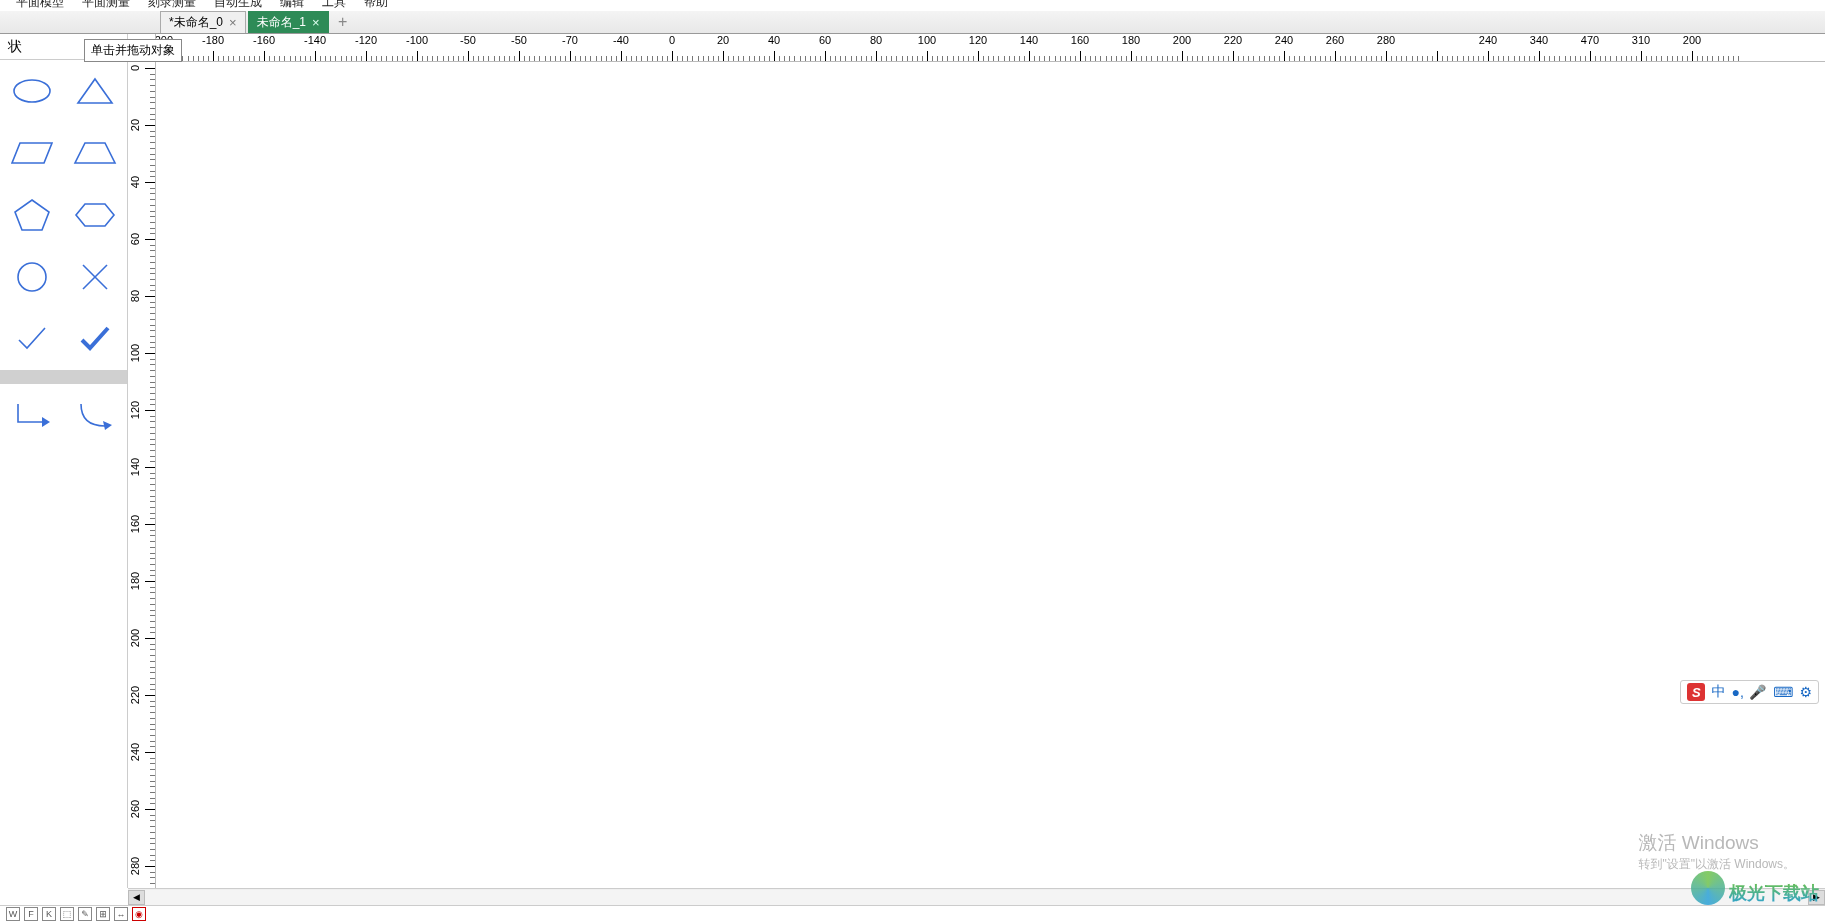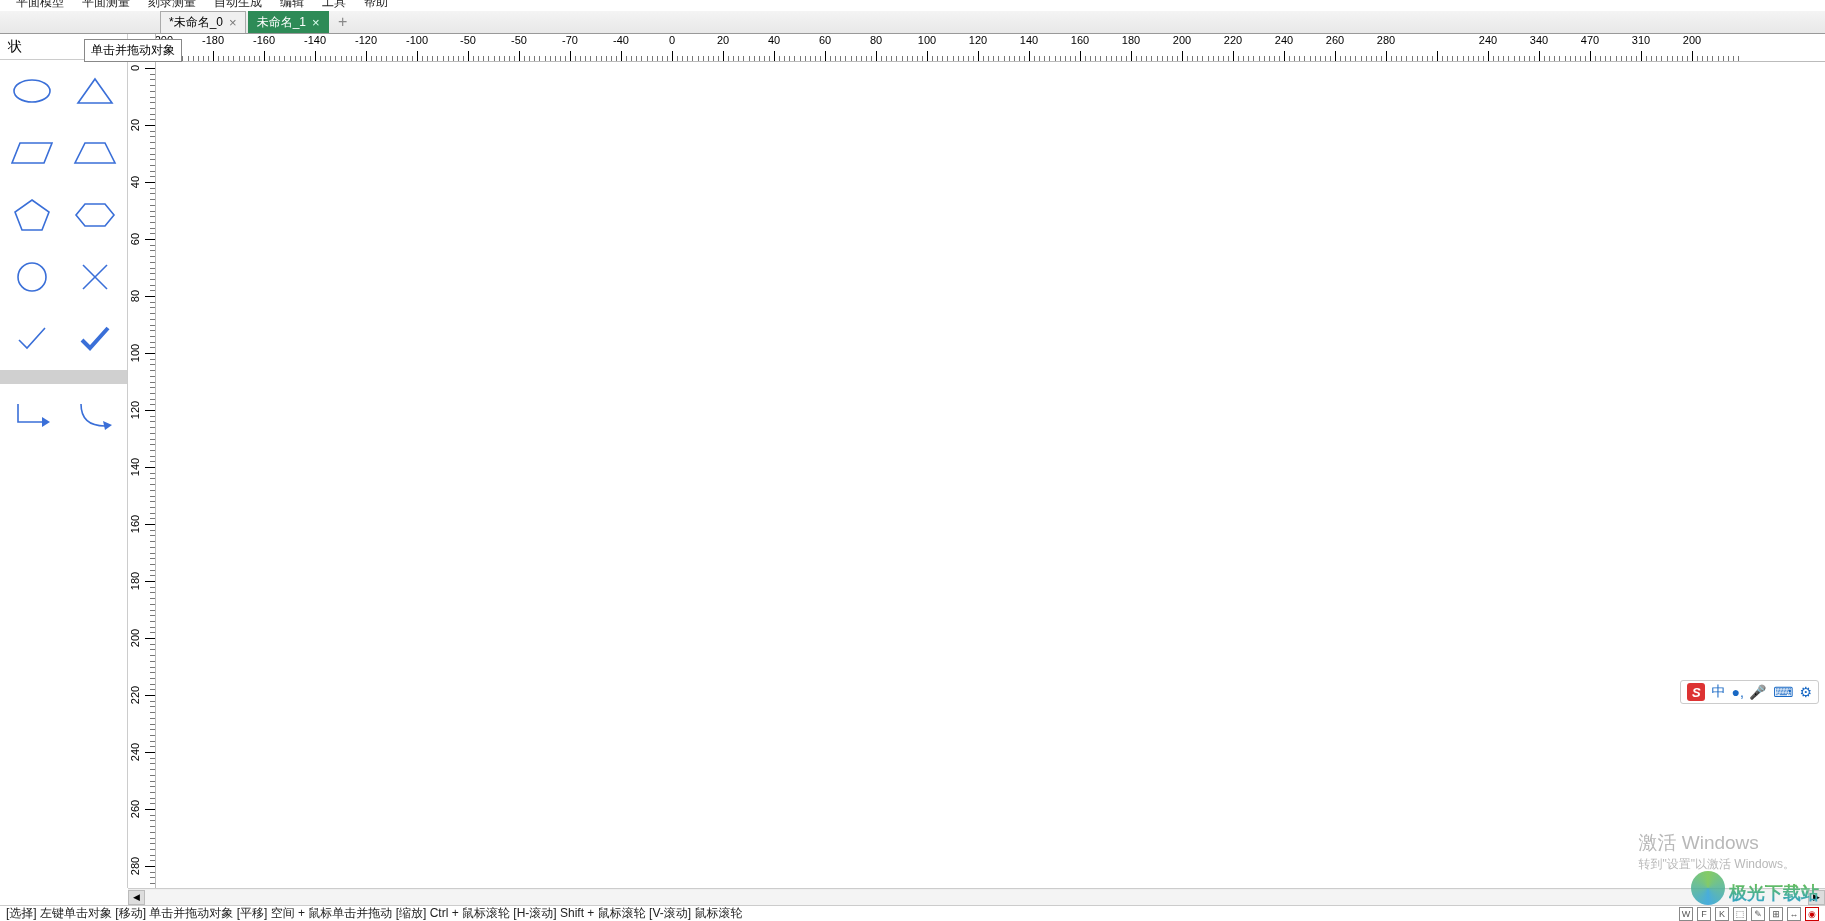--- a/index.html
+++ b/index.html
@@ -657,21 +657,20 @@
   </div>
 </div>
 
 <div class="hscroll">
   <div class="arrow">◀</div>
   <div class="track"></div>
   <div class="arrow">▶</div>
 </div>
 
 <div class="statusbar">
-  <span>[选择] 左键单击对象  [移动] 单击并拖动对象  [平移] 空间 + 鼠标单击并拖动  [缩放] Ctrl + 鼠标滚轮  [H-滚动] Shift + 鼠标滚轮  [V-滚动] 鼠标滚轮</span>
   <div class="status-icons">
     <span>W</span>
     <span>F</span>
     <span>K</span>
     <span>⬚</span>
     <span>✎</span>
     <span>⊞</span>
     <span>↔</span>
     <span class="red">◉</span>
   </div>

